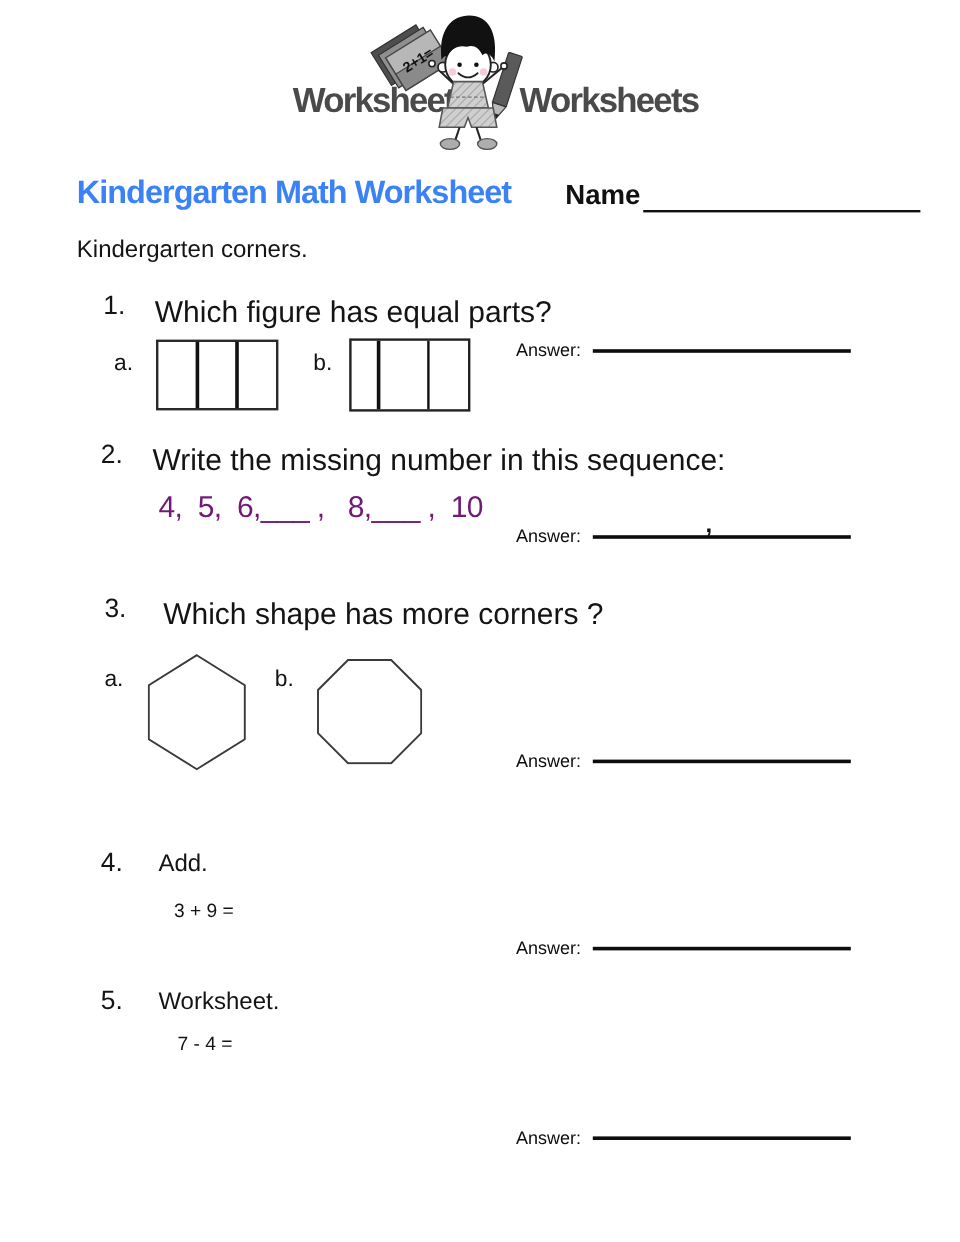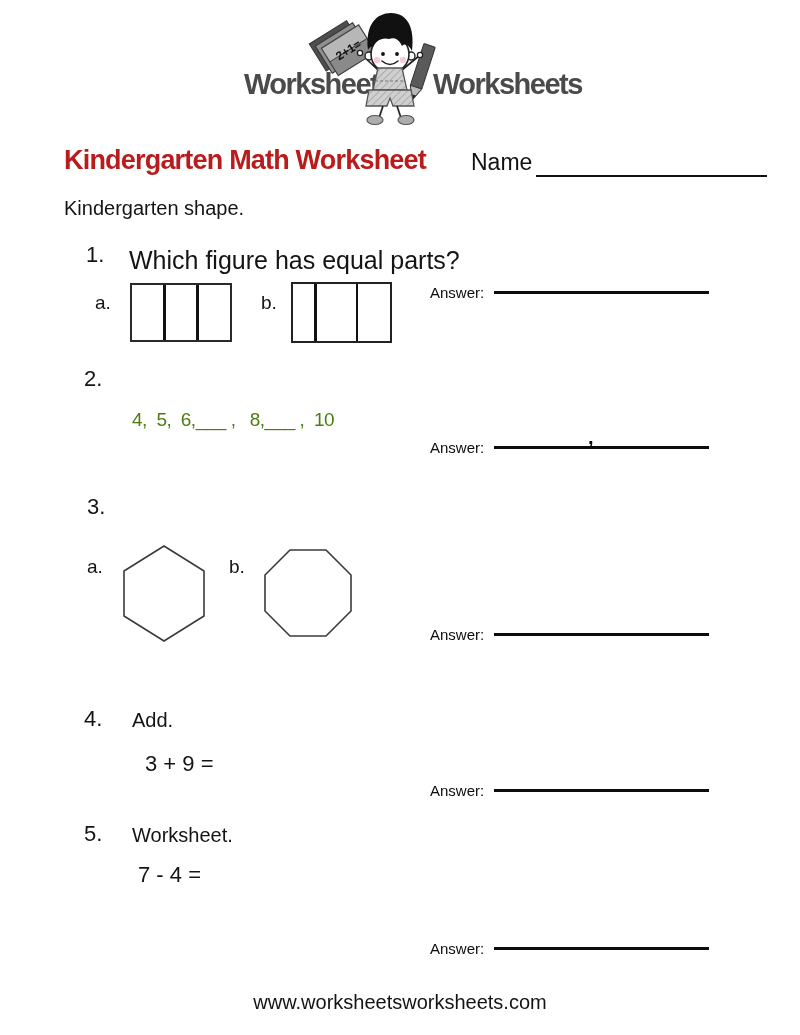--- a/index.html
+++ b/index.html
@@ -4,31 +4,31 @@
 <style>
   html,body{margin:0;padding:0;background:#fff;}
   #page{position:relative;width:800px;height:1035px;background:#ffffff;overflow:hidden;
         font-family:"Liberation Sans",sans-serif;color:#141414;}
   .abs{position:absolute;}
 
   
   .logo-text{font-weight:bold;font-size:29px;letter-spacing:-1.5px;color:#4a4a4a;line-height:1;}
 
   
-  .title{font-size:27px;font-weight:bold;letter-spacing:-0.8px;color:#b91c1c;line-height:1.1;}
+  .title{font-size:27px;font-weight:bold;letter-spacing:-0.8px;color:#3b82f6;line-height:1.1;}
   .name-label{font-size:23px;color:#111;}
   .name-line{border-bottom:2px solid #111;height:22px;}
   .subtitle{font-size:20px;color:#141414;}
 
   
   .q-num{font-size:22px;color:#141414;}
   .q-text{font-size:25px;color:#141414;}
   .opt-label{font-size:19px;color:#141414;}
-  .seq{font-size:19px;letter-spacing:-0.5px;white-space:pre;color:#4d7c0f;}
-  .expr{font-size:22px;color:#141414;}
+  .seq{font-size:25px;letter-spacing:-0.5px;white-space:pre;color:#701a75;}
+  .expr{font-size:16px;color:#141414;}
 
   
   .drect{display:flex;background:#fff;}
   .drect>div{height:100%;}
 
   
   .answer{display:flex;align-items:center;}
   .answer-label{font-size:15px;color:#0d0d0d;}
   .answer-line{border-top:3px solid #0d0d0d;width:215px;height:0;margin-left:10px;}
   .answer-comma{position:absolute;left:158px;top:-13px;font-size:20px;font-weight:bold;color:#0d0d0d;}
@@ -98,24 +98,24 @@
       <polygon points="64,88 106,88 109,104 88,104 85,96 82,104 61,104" fill="url(#hatch)" stroke="#555" stroke-width="1.3"></polygon>
 
       <line x1="78" y1="104" x2="74" y2="116" stroke="#222" stroke-width="1.7"></line>
       <line x1="92" y1="104" x2="96" y2="116" stroke="#222" stroke-width="1.7"></line>
       <ellipse cx="70" cy="118" rx="8" ry="4.5" fill="#adadad" stroke="#555" stroke-width="1.2"></ellipse>
       <ellipse cx="101" cy="118" rx="8" ry="4.5" fill="#adadad" stroke="#555" stroke-width="1.2"></ellipse>
     </svg>
   </div>
 
   <div class="abs title" style="left:64px;top:146px;">Kindergarten Math Worksheet</div>
-  <div class="abs name-label" style="left:471px;top:149px;">Name</div>
+  <div class="abs name-label" style="left:471px;top:149px;font-weight:bold;">Name</div>
   <div class="abs name-line" style="left:536px;top:153px;width:231px;"></div>
 
-  <div class="abs subtitle" style="left:64px;top:197px;">Kindergarten shape.</div>
+  <div class="abs subtitle" style="left:64px;top:197px;">Kindergarten corners.</div>
 
   <div class="abs q-num" style="left:86px;top:242px;">1.</div>
   <div class="abs q-text" style="left:129px;top:246px;">Which figure has equal parts?</div>
 
   <div class="abs opt-label" style="left:95px;top:292px;">a.</div>
   <div class="abs drect" style="left:130px;top:283px;width:98px;height:55px;border:2px solid #2a2a2a;">
     <div style="flex:1;"></div>
     <div style="flex:1;border-left:3px solid #111;"></div>
     <div style="flex:1;border-left:3px solid #111;"></div>
   </div>
@@ -126,29 +126,31 @@
     <div style="flex:0 0 39px;border-left:3px solid #111;border-right:2px solid #111;"></div>
     <div style="flex:1;"></div>
   </div>
 
   <div class="abs answer" style="left:430px;top:284px;">
     <span class="answer-label">Answer:</span>
     <span class="answer-line"></span>
   </div>
 
   <div class="abs q-num" style="left:84px;top:366px;">2.</div>
+  <div class="abs q-text" style="left:127px;top:370px;">Write the missing number in this sequence:</div>
   <div class="abs seq" style="left:132px;top:409px;">4,  5,  6,___ ,   8,___ ,  10</div>
 
   <div class="abs answer" style="left:430px;top:439px;">
     <span class="answer-label">Answer:</span>
     <span class="answer-line"></span>
     <span class="answer-comma">,</span>
   </div>
 
   <div class="abs q-num" style="left:87px;top:494px;">3.</div>
+  <div class="abs q-text" style="left:136px;top:498px;">Which shape has more corners ?</div>
 
   <div class="abs opt-label" style="left:87px;top:556px;">a.</div>
   <div class="abs" style="left:123px;top:545px;">
     <svg width="82" height="97" viewBox="0 0 82 97">
       <polygon points="41,1 81,26 81,71 41,96 1,71 1,26" fill="none" stroke="#3a3a3a" stroke-width="1.6"></polygon>
     </svg>
   </div>
 
   <div class="abs opt-label" style="left:229px;top:556px;">b.</div>
   <div class="abs" style="left:264px;top:549px;">
@@ -166,22 +168,21 @@
   <div class="abs q-text" style="left:132px;top:709px;font-size:20px;">Add.</div>
   <div class="abs expr" style="left:145px;top:751px;">3 + 9 =</div>
 
   <div class="abs answer" style="left:430px;top:782px;">
     <span class="answer-label">Answer:</span>
     <span class="answer-line"></span>
   </div>
 
   <div class="abs q-num" style="left:84px;top:821px;">5.</div>
   <div class="abs q-text" style="left:132px;top:824px;font-size:20px;">Worksheet.</div>
-  <div class="abs expr" style="left:138px;top:862px;">7 - 4 =</div>
+  <div class="abs expr" style="left:148px;top:862px;">7 - 4 =</div>
 
   <div class="abs answer" style="left:430px;top:940px;">
     <span class="answer-label">Answer:</span>
     <span class="answer-line"></span>
   </div>
 
-  <div class="abs footer" style="left:0;top:991px;">www.worksheetsworksheets.com</div>
 
 </div>
 
 </body></html>

